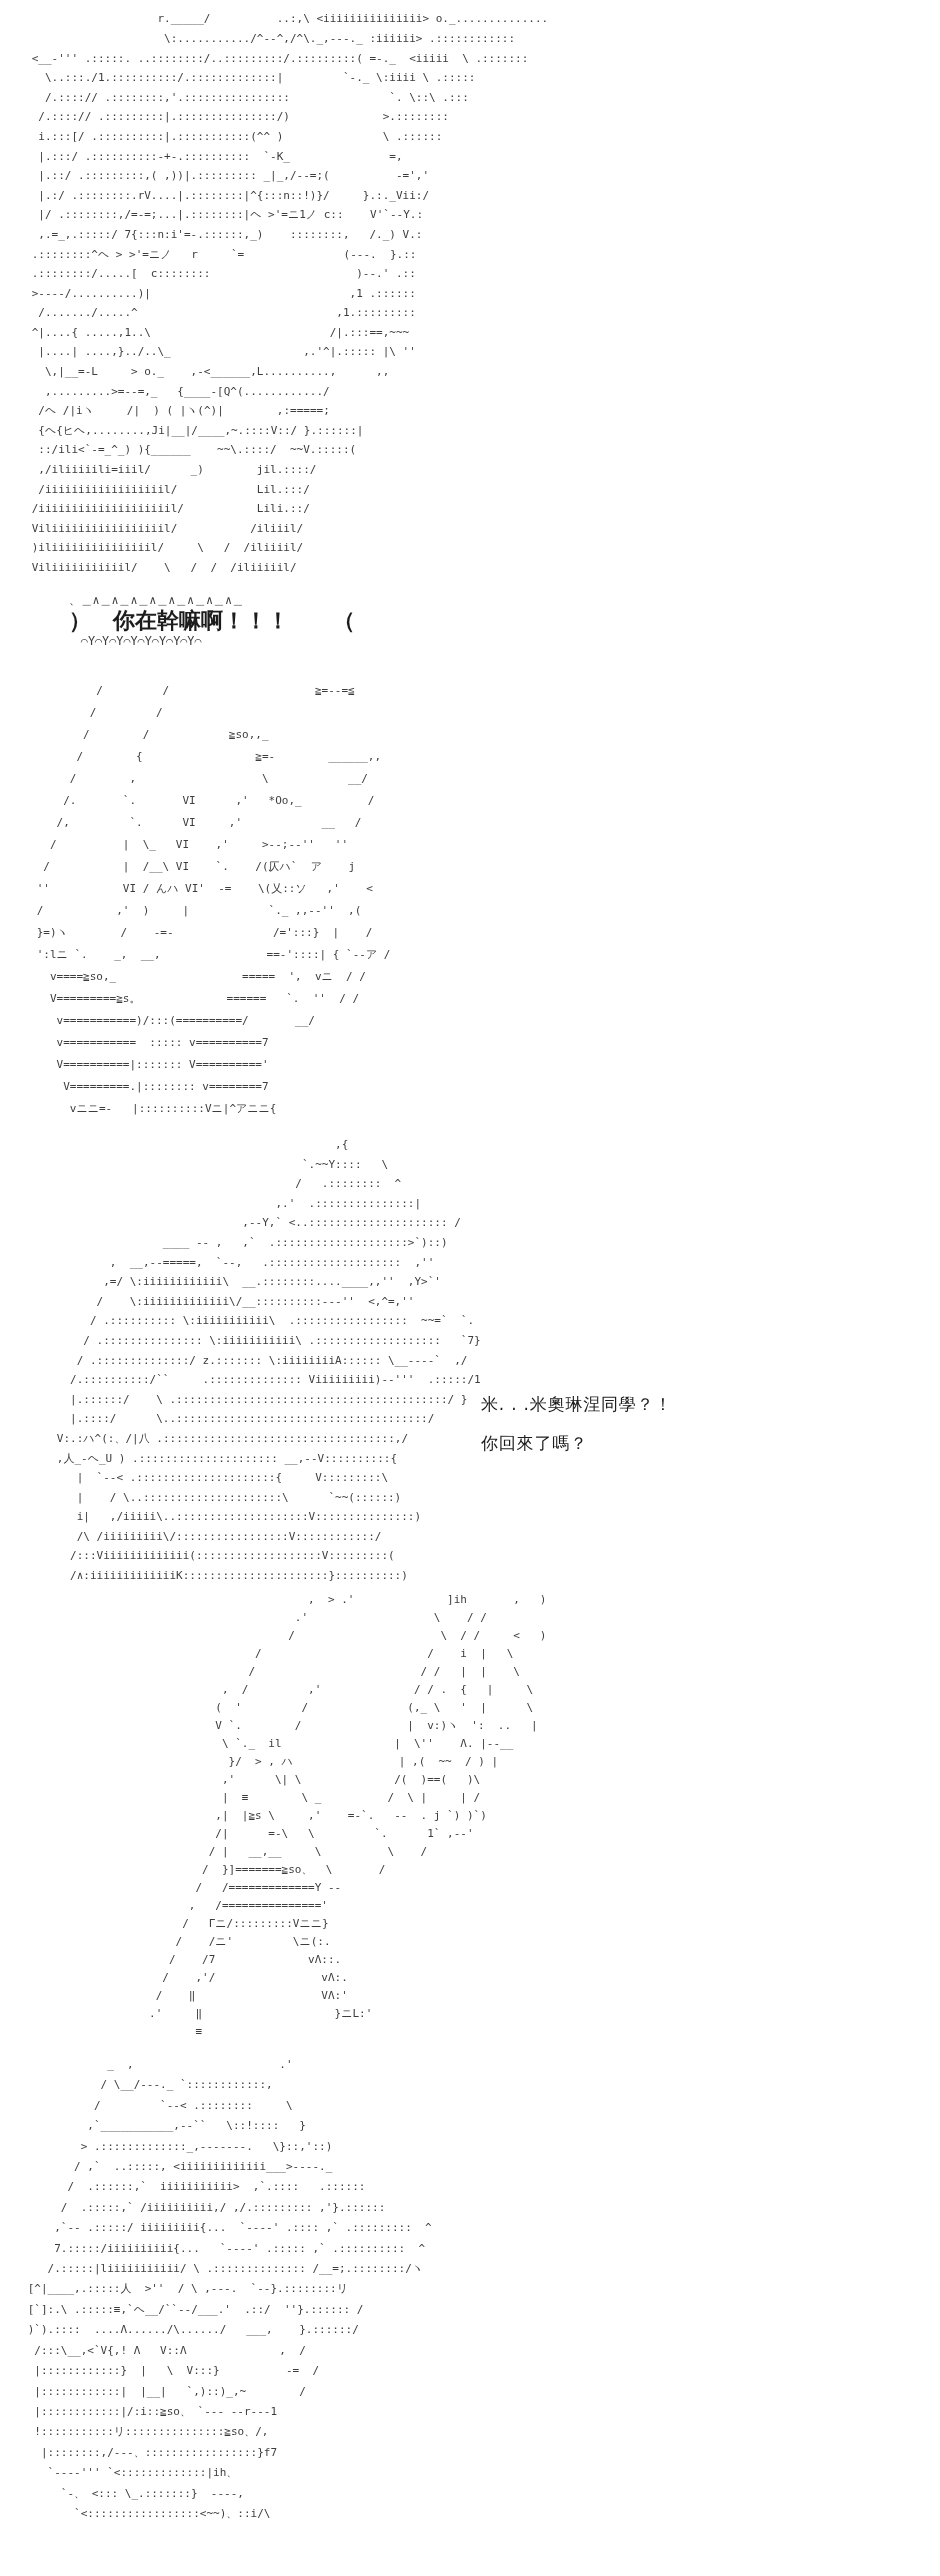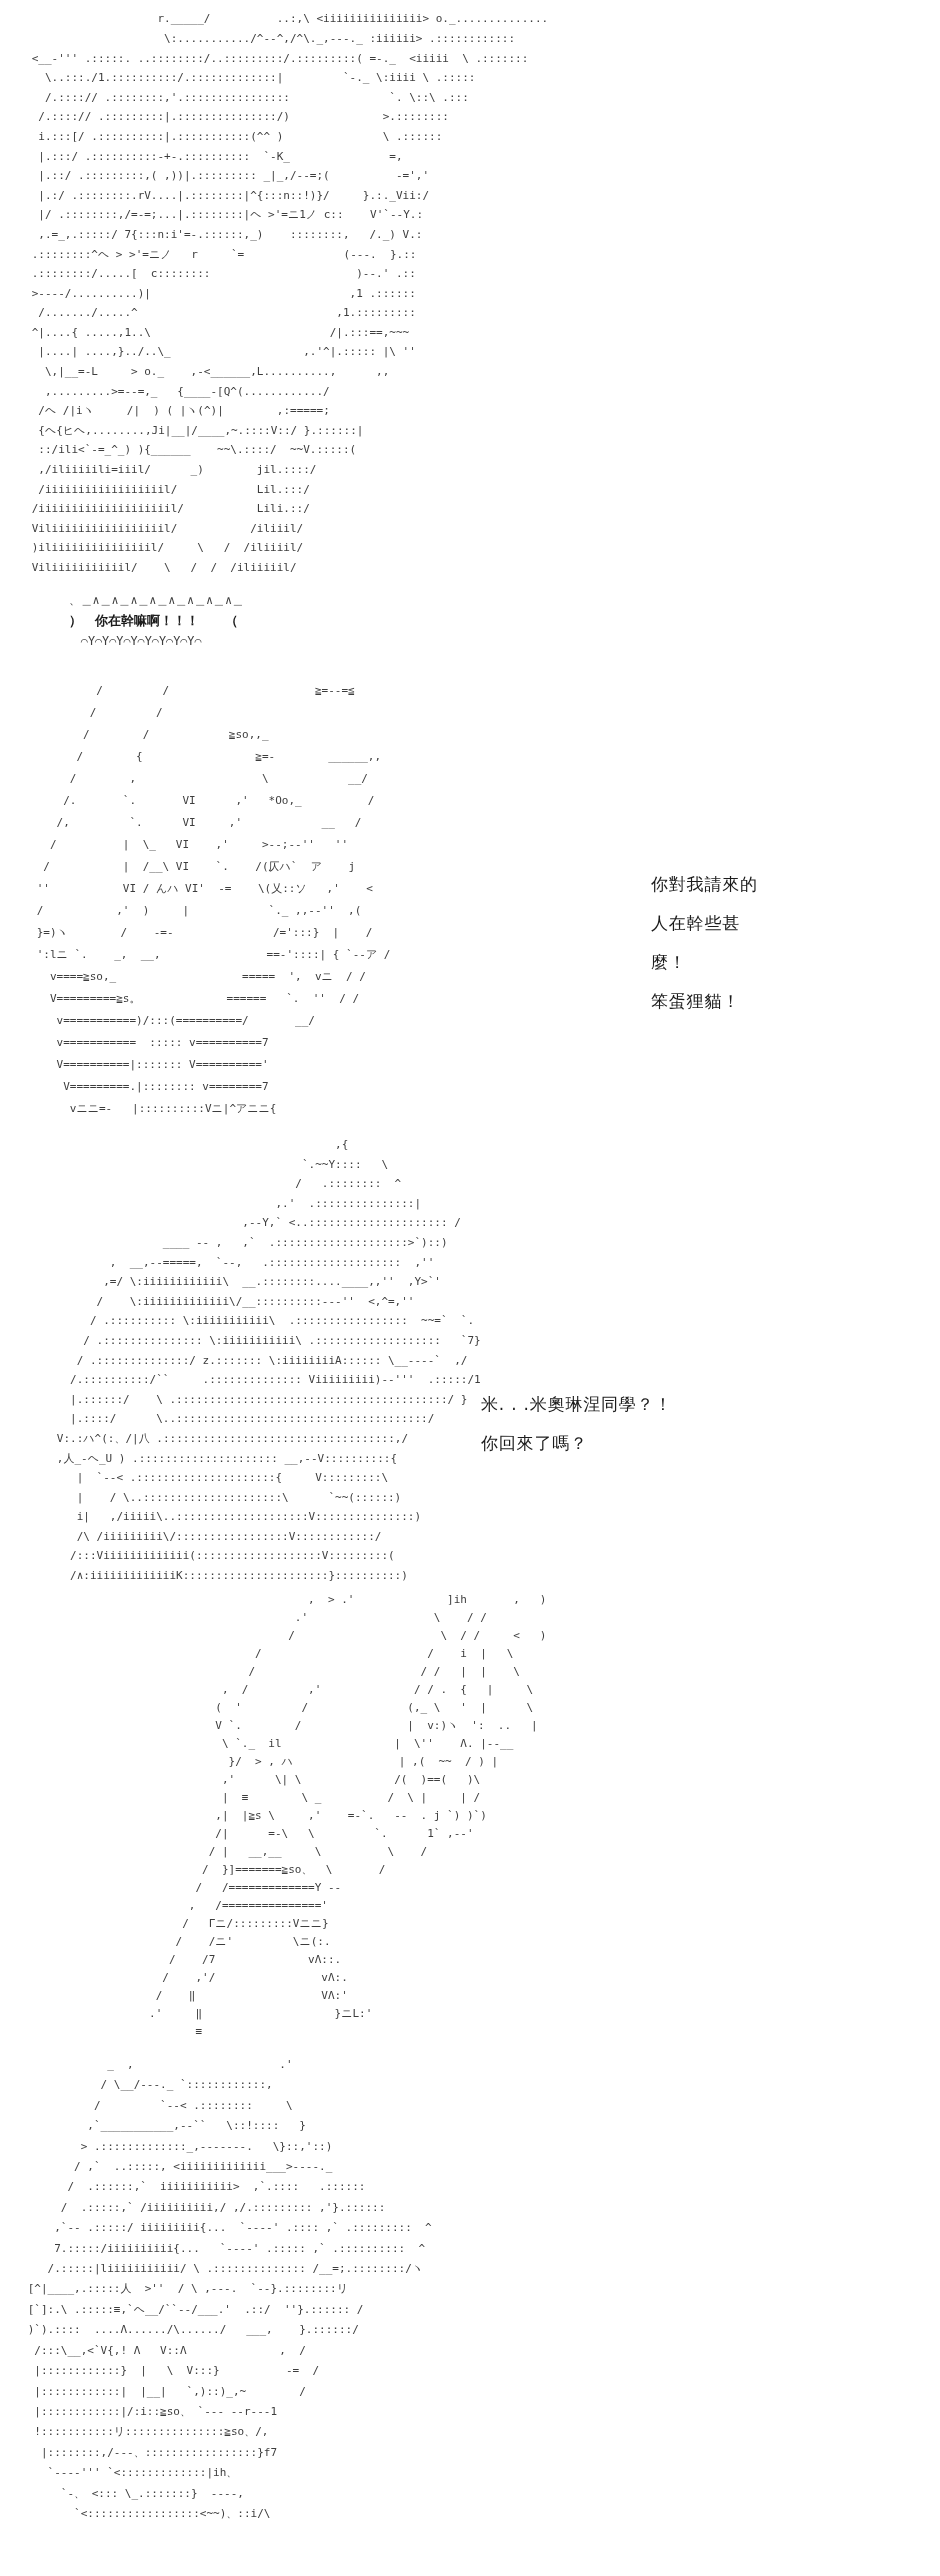--- a/index.html
+++ b/index.html
@@ -15,21 +15,21 @@
   .dlg{position:absolute;font-family:"DejaVu Sans",sans-serif;font-size:17px;line-height:39px;
        color:#1c1c1c;white-space:pre-line;letter-spacing:0.8px;}
   .dlg1{left:686px;top:294px;}
   .dlg2{left:651px;top:865px;}
   .dlg3{left:481px;top:1385px;}
   .dlg4{left:542px;top:1754px;}
   .dlg5{left:492px;top:2332px;}
   .bubble{position:absolute;left:69px;top:593px;text-align:left;color:#2b2b2b;}
   .bubble .edge{font-family:"DejaVu Sans Mono",monospace;font-size:11.8px;line-height:14px;
        white-space:pre;margin:0;color:#3d3d3d;}
-  .bubble .shout{font-family:"DejaVu Sans",sans-serif;font-size:13px;line-height:27px;
+  .bubble .shout{font-family:"DejaVu Sans",sans-serif;font-size:22px;line-height:27px;
        font-weight:bold;white-space:pre;color:#1c1c1c;}
   .watermark{position:absolute;left:862px;top:2546px;font-size:16.5px;letter-spacing:2.4px;
        color:#a21caf;font-family:Liberation Mono, monospace;}
 </style>
 </head>
 <body>
 
 <div class="canvas">
 
   <pre class="aa aa1">                      r._____/          ..:,\ &lt;iiiiiiiiiiiiiii&gt; o._..............
@@ -83,22 +83,20 @@
   }=)ヽ        /    -=-               /=':::}  |    /
   ':lニ `.    _,  __,                ==-'::::| { `--ア /
     v====≧so,_                   =====  ',  vニ  / /
     V=========≧s。             ======   `.  ''  / /
      v===========)/:::(==========/       __/
      v===========  ::::: v==========7
      V==========|::::::: V=========='
       V=========.|:::::::: v========7
        vニニ=-   |::::::::::Vニ|^アニニ{</pre>
 
-  <div class="dlg dlg2">你對我請來的人在幹些甚麼！
-笨蛋狸貓！</div>
 
   <pre class="aa aa3">                                                  ,{
                                              `.~~Y::::   \
                                             /   .::::::::  ^
                                          ,.'  .:::::::::::::::|
                                     ,--Y,` &lt;..::::::::::::::::::::: /
                         ____ -- ,   ,`  .::::::::::::::::::::&gt;`)::)
                 ,  __,--=====,  `--,   .::::::::::::::::::::  ,''
                ,=/ \:iiiiiiiiiiii\  __.::::::::....____,,''  ,Y&gt;`'
               /    \:iiiiiiiiiiiii\/__::::::::::---''  &lt;,^=,''

